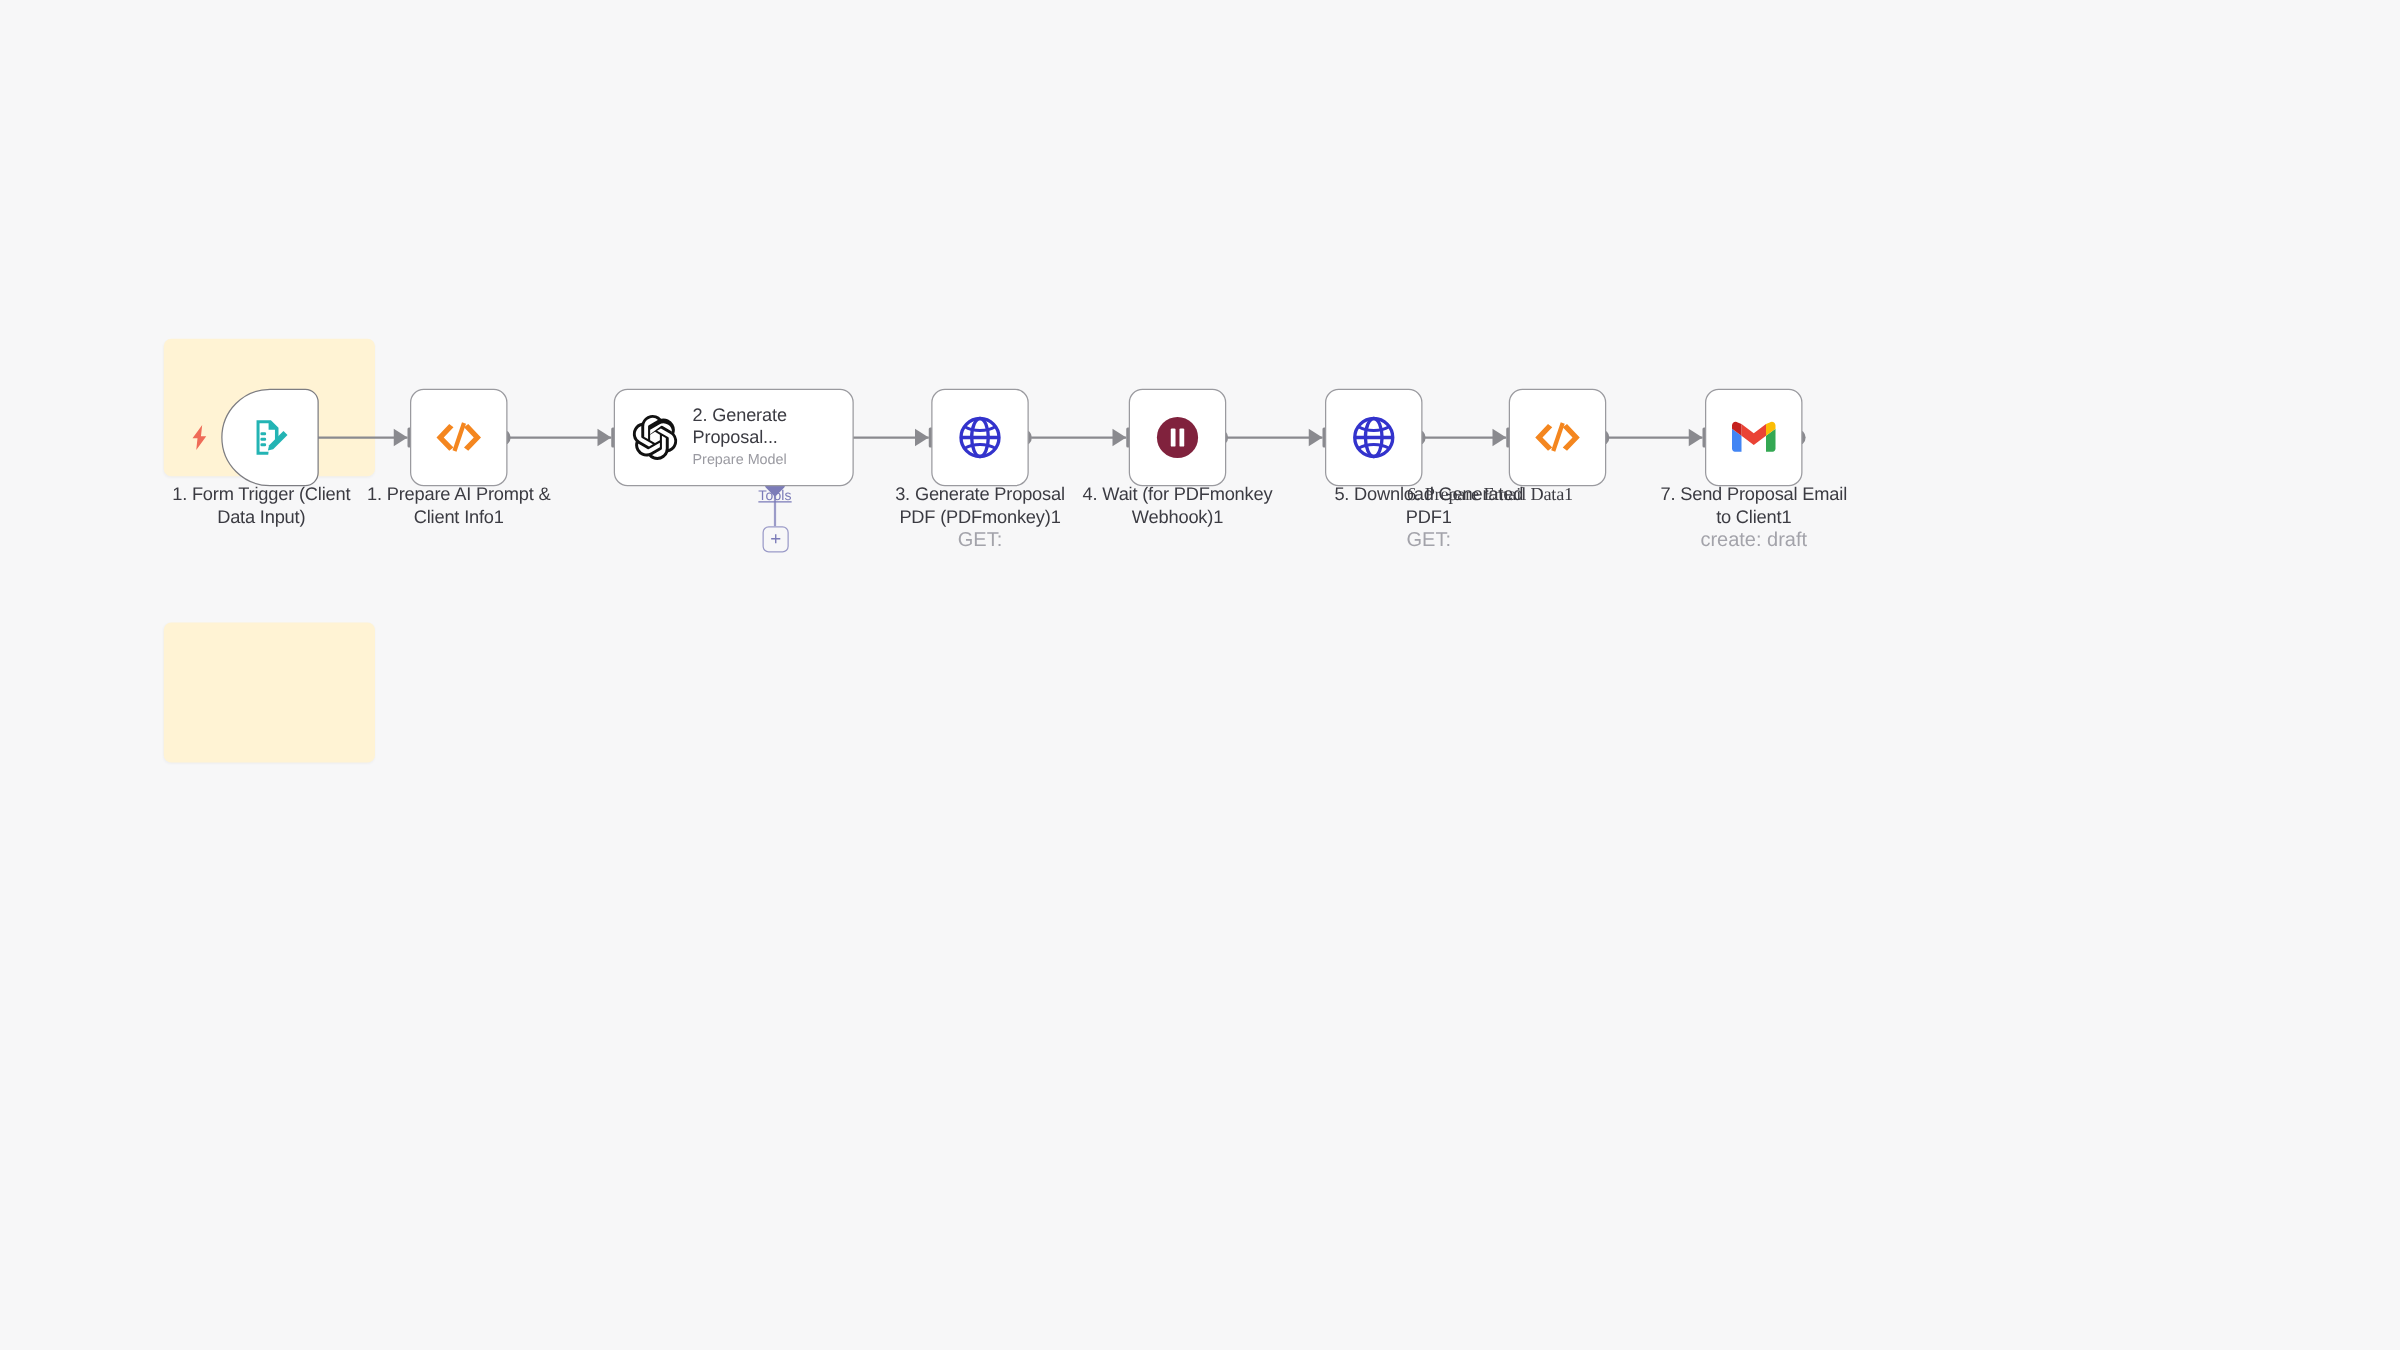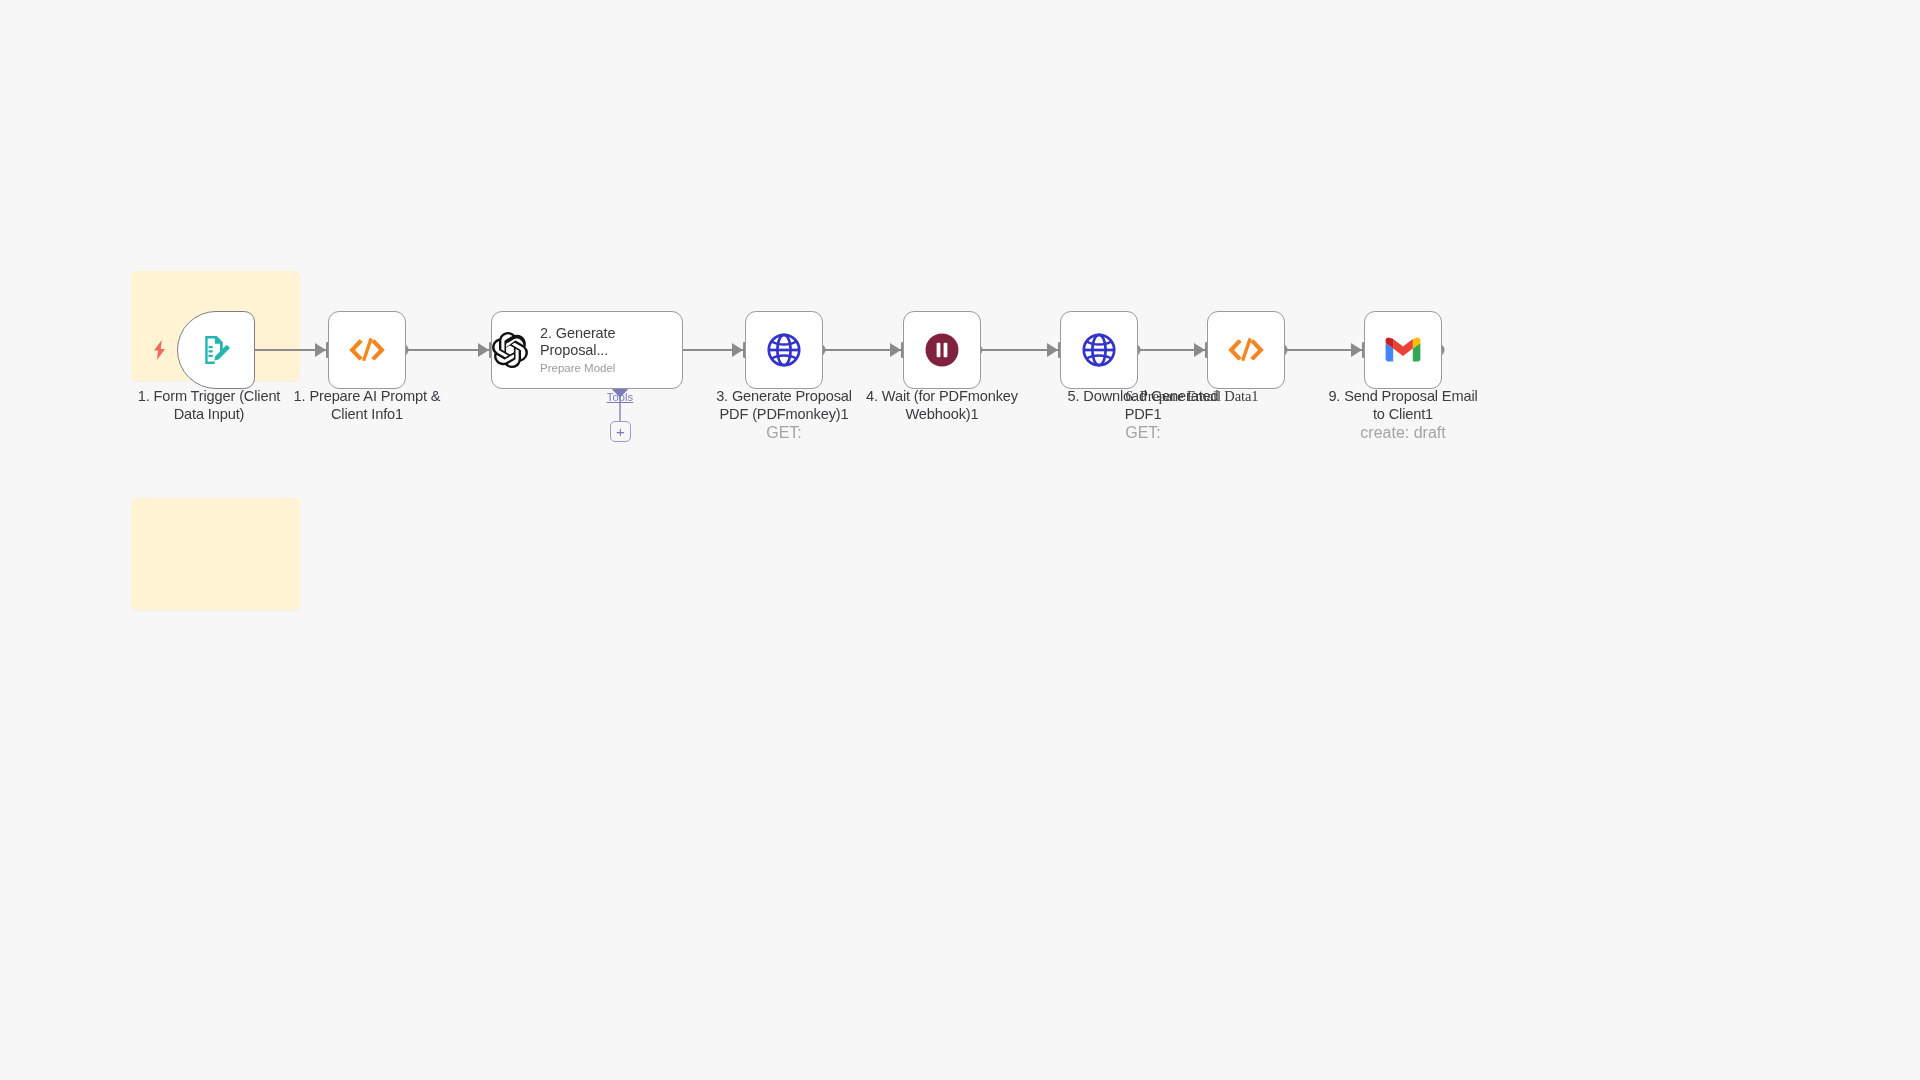--- a/index.html
+++ b/index.html
@@ -57,20 +57,21 @@
     height: 78px;
     border-radius: 40px 11px 11px 40px;
     border-color: #7d7d82;
   }
 
   .node.wide {
     width: 192px;
     height: 78px;
     border-radius: 11px;
     justify-content: flex-start;
+    padding-left: 14px;
     gap: 12px;
   }
 
   .node-icon {
     display: flex;
     align-items: center;
     justify-content: center;
     flex-shrink: 0;
   }
 
@@ -309,17 +310,17 @@
       <svg width="36" height="28" viewBox="0 0 36 28">
         <path d="M2.9 25.4h5.3V12.6L.6 6.9v15.9c0 1.4 1.1 2.6 2.3 2.6z" fill="#4285f4"></path>
         <path d="M27.8 25.4h5.3c1.3 0 2.3-1.2 2.3-2.6V6.9l-7.6 5.7z" fill="#34a853"></path>
         <path d="M27.8 3.1v9.5l7.6-5.7V4.4c0-2.4-2.7-3.8-4.6-2.4z" fill="#fbbc04"></path>
         <path d="M8.2 12.6V3.1L18 10.5l9.8-7.4v9.5L18 20z" fill="#ea4335"></path>
         <path d="M.6 4.4v2.5l7.6 5.7V3.1L5.2 2C3.3.6.6 2 .6 4.4z" fill="#c5221f"></path>
       </svg>
     </span>
   </div>
   <div class="node-label" style="left:1327px; top:388px; width:152px;">
-    <span>9. Send Proposal Email to Client1</span>
+    <span>7. Send Proposal Email to Client1</span>
     <span class="node-sublabel">create: draft</span>
   </div>
 
 </div>
 
 </body></html>

